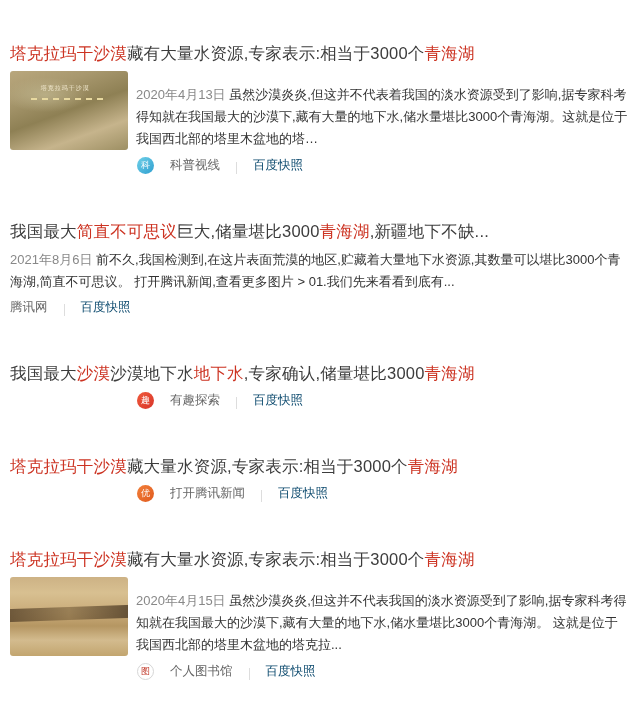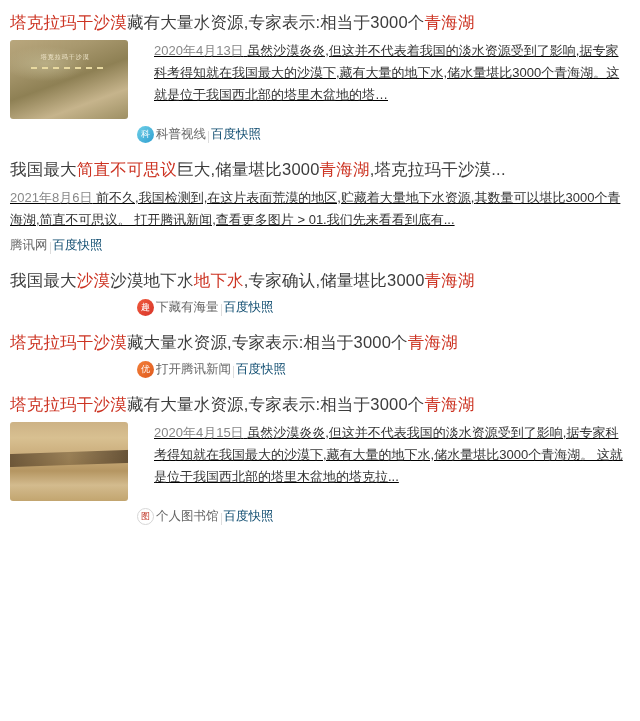--- a/index.html
+++ b/index.html
@@ -12,36 +12,36 @@
   body {
     width: 640px;
     height: 721px;
     overflow: hidden;
   }
   .results {
     padding: 6px 10px 0 10px;
   }
   .result {
     padding: 4px 0 10px 0;
+    margin-top: 31px;
   }
   .result-title {
     font-size: 16.5px;
     line-height: 24px;
     color: #3c3c3c;
     margin: 0 0 6px 0;
     font-weight: normal;
     cursor: pointer;
     letter-spacing: 0.2px;
   }
   .result-title .hl { color: #cc3322; }
   .result-body {
     display: flex;
-    align-items: flex-start;
-    gap: 26px;
-    text-decoration: underline;
+    align-items: flex-end;
+    gap: 8px;
   }
   .thumb {
     width: 118px;
     height: 79px;
     flex: 0 0 118px;
     border-radius: 3px;
     overflow: hidden;
     position: relative;
   }
   .thumb-inner { width: 100%; height: 100%; position: relative; }
@@ -99,21 +99,21 @@
     flex: 1 1 auto;
     font-size: 13px;
     line-height: 22px;
     color: #333333;
     min-width: 0;
   }
   .snippet .date { color: #888888; }
   .meta {
     display: flex;
     align-items: flex-end;
-    gap: 2px;
+    gap: 16px;
     margin-top: 7px;
     font-size: 12.5px;
     color: #666666;
   }
   .meta.indent { margin-left: 127px; }
   .favicon {
     width: 17px; height: 17px;
     border-radius: 50%;
     display: inline-block;
     flex: 0 0 17px;
@@ -158,42 +158,42 @@
     <div class="meta indent">
       <span class="favicon fav-kpsx"></span>
       <span class="source">科普视线</span>
       <span class="divider"></span>
       <span class="cache">百度快照</span>
     </div>
   </div>
 
   <div class="result">
     <div class="result-title">
-      <span>我国最大</span><span class="hl">简直不可思议</span><span>巨大,储量堪比</span><span>3000</span><span class="hl">青海湖</span><span>,塔克拉玛干沙漠...</span>
+      <span>我国最大</span><span class="hl">简直不可思议</span><span>巨大,储量堪比</span><span>3000</span><span class="hl">青海湖</span><span>,新疆地下不缺...</span>
     </div>
     <div class="result-body">
       <div class="snippet">
         <span class="date">2021年8月6日</span>
         <span>前不久,我国检测到,在这片表面荒漠的地区,贮藏着大量地下水资源,其数量可以堪比3000个青海湖,简直不可思议。 打开腾讯新闻,查看更多图片 &gt; 01.我们先来看看到底有...</span>
       </div>
     </div>
     <div class="meta plain-meta">
       <span class="source">腾讯网</span>
       <span class="divider"></span>
       <span class="cache">百度快照</span>
     </div>
   </div>
 
   <div class="result">
     <div class="result-title">
       <span>我国最大</span><span class="hl">沙漠</span><span>沙漠地下水</span><span class="hl">地下水</span><span>,专家确认,储量堪比</span><span>3000</span><span class="hl">青海湖</span>
     </div>
     <div class="meta indent">
       <span class="favicon fav-yqts"></span>
-      <span class="source">下藏有海量</span>
+      <span class="source">有趣探索</span>
       <span class="divider"></span>
       <span class="cache">百度快照</span>
     </div>
   </div>
 
   <div class="result">
     <div class="result-title">
       <span class="hl">塔克拉玛干沙漠</span><span>藏大量水资源,专家表示:相当于</span><span>3000</span><span>个</span><span class="hl">青海湖</span>
     </div>
     <div class="meta indent">

